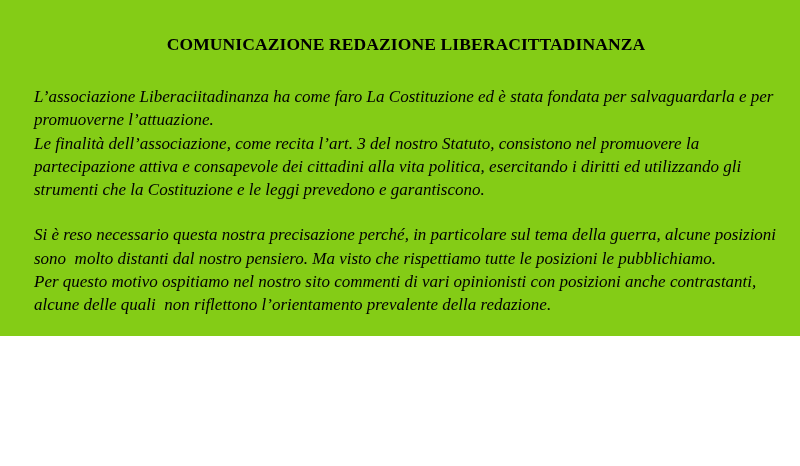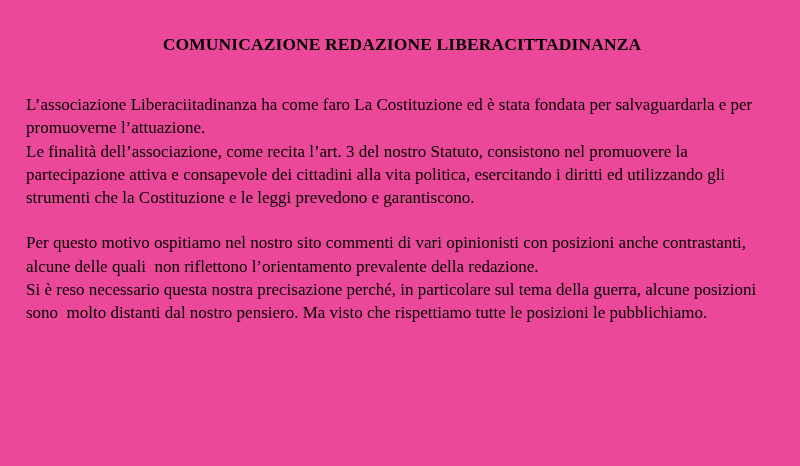--- a/index.html
+++ b/index.html
@@ -10,34 +10,35 @@
     width: 800px;
     height: 466px;
     background: #ffffff;
     font-family: "Liberation Serif", serif;
     color: #000000;
     overflow: hidden;
   }
   .page {
     box-sizing: border-box;
     width: 800px;
-    height: 466px;
-    padding: 28px 22px 0 26px;
-    background: #ec4899;
+    height: 336px;
+    padding: 28px 22px 0 34px;
+    background: #84cc16;
   }
   .doc-title {
     text-align: center;
     font-weight: bold;
     font-size: 17.5px;
     letter-spacing: 0.1px;
     margin: 6px 0 0 0;
     line-height: 1.2;
   }
   .body-block {
-    margin-top: 38px;
+    margin-top: 30px;
+    font-style: italic;
   }
   .para {
     font-size: 17px;
     line-height: 1.37;
     text-align: left;
     margin: 0;
     white-space: pre-wrap;
   }
   .spacer {
     height: 22px;
@@ -52,21 +53,21 @@
 
   <div class="body-block">
 
     <p class="para">L’associazione Liberaciitadinanza ha come faro La Costituzione ed è stata fondata per salvaguardarla e per promuoverne l’attuazione.</p>
 
     <p class="para">Le finalità dell’associazione, come recita l’art. 3 del nostro Statuto, consistono nel promuovere la partecipazione attiva e consapevole dei cittadini alla vita politica, esercitando i diritti ed utilizzando gli strumenti che la Costituzione e le leggi prevedono e garantiscono.</p>
 
 
     <div class="spacer"></div>
 
+    <p class="para">Si è reso necessario questa nostra precisazione perché, in particolare sul tema della guerra, alcune posizioni sono  molto distanti dal nostro pensiero. Ma visto che rispettiamo tutte le posizioni le pubblichiamo.</p>
+
     <p class="para">Per questo motivo ospitiamo nel nostro sito commenti di vari opinionisti con posizioni anche contrastanti, alcune delle quali  non riflettono l’orientamento prevalente della redazione.</p>
-
-    <p class="para">Si è reso necessario questa nostra precisazione perché, in particolare sul tema della guerra, alcune posizioni sono  molto distanti dal nostro pensiero. Ma visto che rispettiamo tutte le posizioni le pubblichiamo.</p>
 
     <div class="spacer"></div>
 
 
   </div>
 </div>
 
 </body></html>

